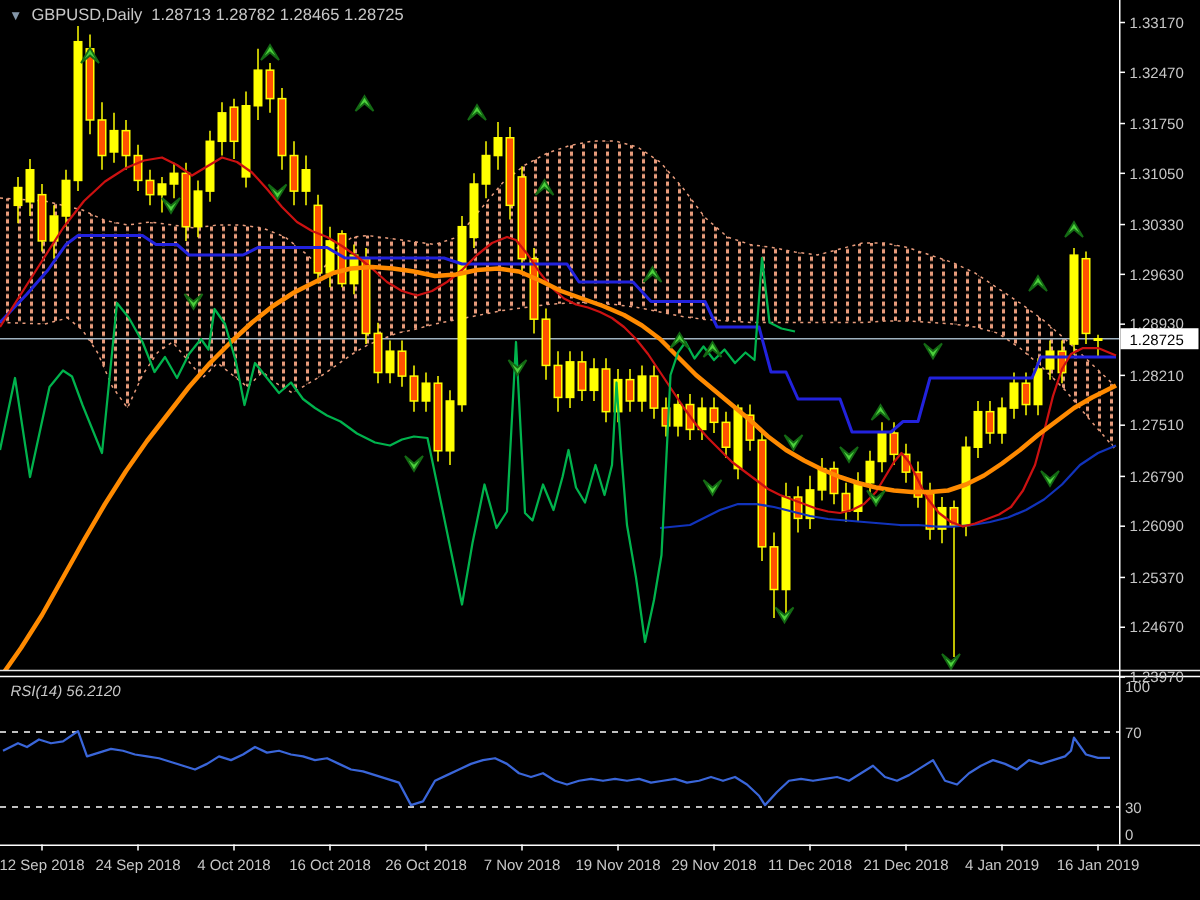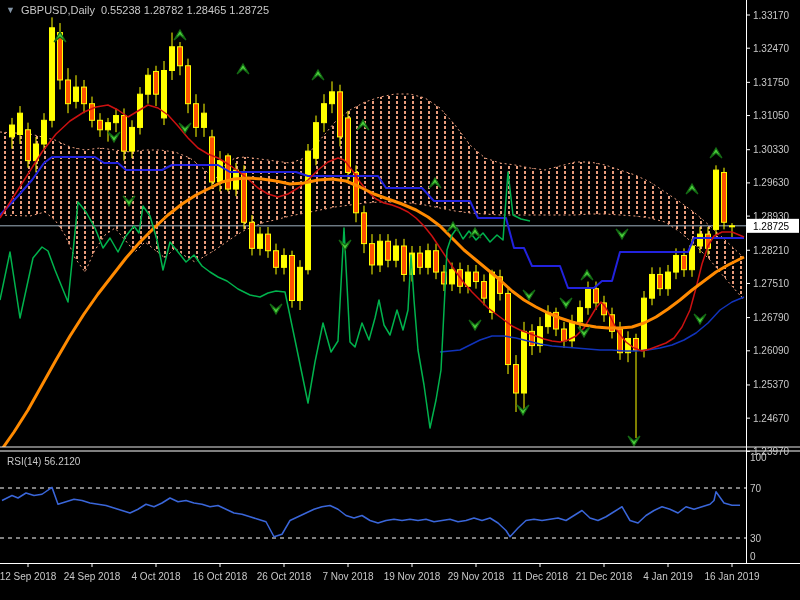--- a/index.html
+++ b/index.html
@@ -2,21 +2,21 @@
 <html><head>
 <meta charset="utf-8">
 <style>
   html,body{margin:0;padding:0;background:#000;}
   #terminal{position:relative;width:800px;height:600px;background:#000;overflow:hidden;
     font-family:"Liberation Sans",sans-serif;}
   #chart-svg{position:absolute;left:0;top:0;}
   #title-bar{position:absolute;left:6px;top:4px;color:#C8C8C8;font-size:11px;
     display:flex;align-items:center;gap:6px;z-index:5;}
   #title-bar .tri{color:#8496A8;font-size:9px;}
-  #rsi-label{position:absolute;left:7px;top:456px;color:#C8C8C8;font-size:10px;z-index:5;}
+  #rsi-label{position:absolute;left:7px;top:456px;color:#C8C8C8;font-size:10px;z-index:5;font-style:italic;}
   text{font-family:"Liberation Sans",sans-serif;}
 </style>
 </head>
 <body>
 
 <div id="terminal">
   <svg id="chart-svg" width="800" height="600">
     <defs>
       <pattern id="clouddots" width="8" height="5" patternUnits="userSpaceOnUse">
         <rect x="4" y="1" width="2" height="3" fill="#E89C7C"></rect>
@@ -324,17 +324,17 @@
         <line x1="668" y1="563" x2="668" y2="567" stroke="#FFFFFF" stroke-width="1"></line>
         <text x="668" y="580" fill="#C8C8C8" font-size="10px" text-anchor="middle">4 Jan 2019</text>
         <line x1="732" y1="563" x2="732" y2="567" stroke="#FFFFFF" stroke-width="1"></line>
         <text x="732" y="580" fill="#C8C8C8" font-size="10px" text-anchor="middle">16 Jan 2019</text>
       </g>
   </svg>
 
   <div id="title-bar">
     <span class="tri">▼</span>
     <span>GBPUSD,Daily</span>
-    <span>0.55238 1.28782 1.28465 1.28725</span>
+    <span>1.28713 1.28782 1.28465 1.28725</span>
   </div>
 
   <div id="rsi-label">RSI(14) 56.2120</div>
 </div>
 
 </body></html>

